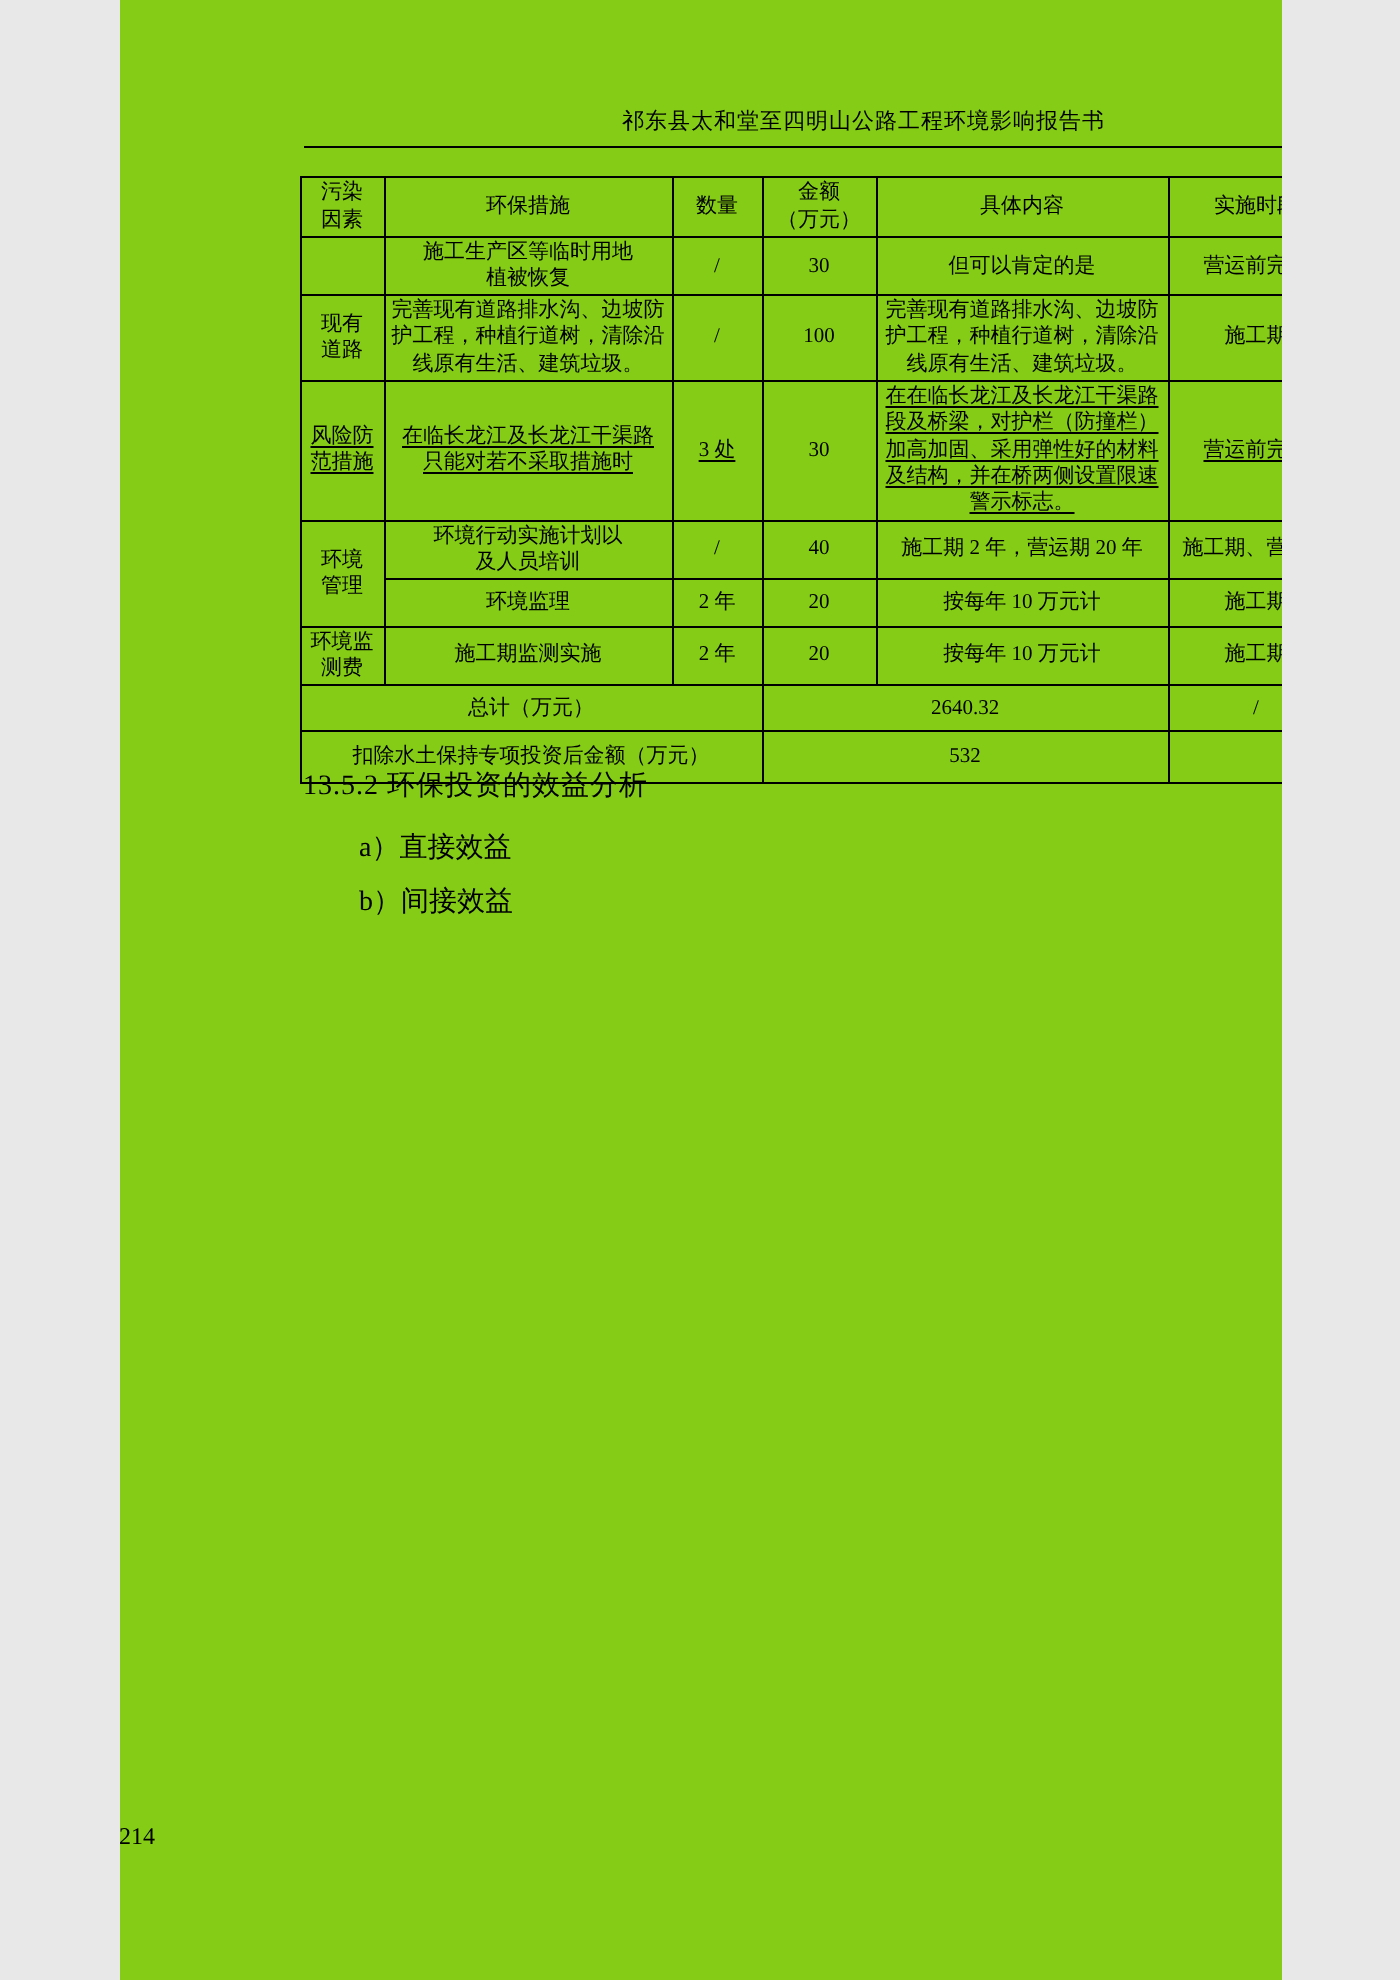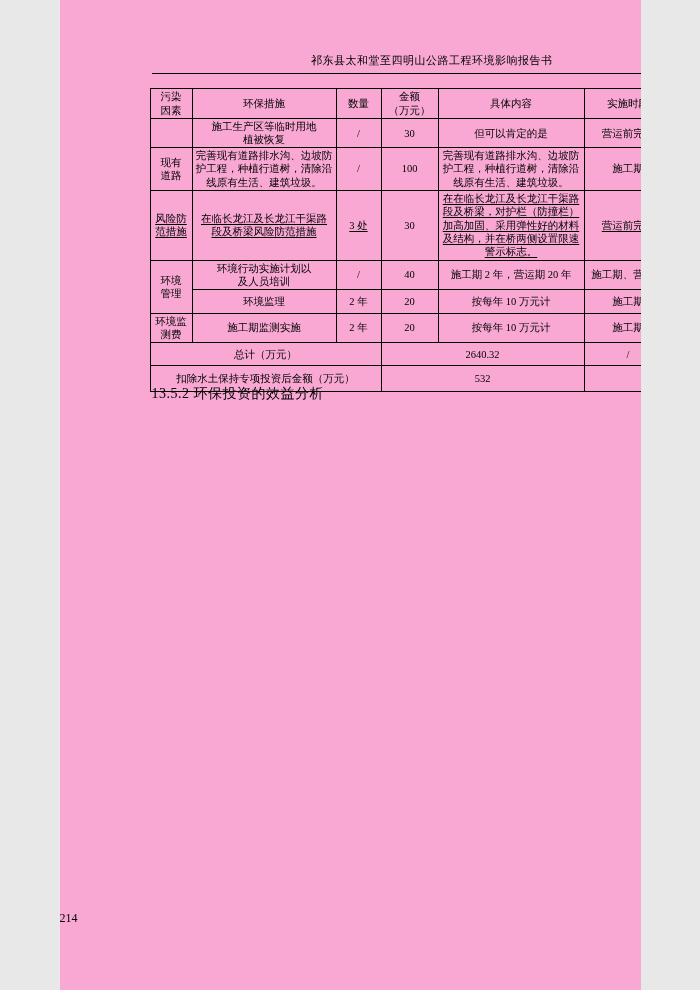--- a/index.html
+++ b/index.html
@@ -1,20 +1,20 @@
 <!DOCTYPE html>
 <html><head>
 <meta charset="utf-8">
 <style>
   * { margin:0; padding:0; box-sizing:border-box; }
   html,body { background:#e8e8e8; }
   body { font-family:"Liberation Serif","DejaVu Serif",serif; color:#000; }
   .page {
     position:relative; width:581px; height:990px; margin:0 auto;
-    background:#f9a8d4; overflow:hidden;
+    background:#84cc16; overflow:hidden;
   }
   .header-title {
     position:absolute; top:53px; right:88px;
     font-size:11px; letter-spacing:0.5px; white-space:nowrap;
   }
   .header-rule {
     position:absolute; top:73px; left:92px; width:520px;
     border-top:1.5px solid #000;
   }
   .doc-table {
@@ -90,21 +90,21 @@
         <td>/</td>
         <td>100</td>
         <td>完善现有道路排水沟、边坡防护工程，种植行道树，清除沿线原有生活、建筑垃圾。</td>
         <td>施工期</td>
       </tr>
 
       <tr class="h-r3">
         <td class="pre u">风险防
 范措施</td>
         <td class="pre u">在临长龙江及长龙江干渠路
-段及桥梁风险防范措施</td>
+只能对若不采取措施时</td>
         <td class="u">3 处</td>
         <td>30</td>
         <td class="u">在在临长龙江及长龙江干渠路段及桥梁，对护栏（防撞栏）加高加固、采用弹性好的材料及结构，并在桥两侧设置限速警示标志。</td>
         <td class="u">营运前完成</td>
       </tr>
 
       <tr class="h-r4">
         <td class="pre" rowspan="2">环境
 管理</td>
         <td class="pre">环境行动实施计划以
@@ -141,17 +141,19 @@
       <tr class="h-s2">
         <td colspan="3">扣除水土保持专项投资后金额（万元）</td>
         <td colspan="2">532</td>
         <td></td>
       </tr>
     </tbody>
   </table>
 
   <div class="content">
     <div class="section-heading">13.5.2 环保投资的效益分析</div>
+    <p class="sub-heading">a）直接效益</p>
+    <p class="sub-heading">b）间接效益</p>
   </div>
 
   <div class="page-number">214</div>
 
 </div>
 
 </body></html>

